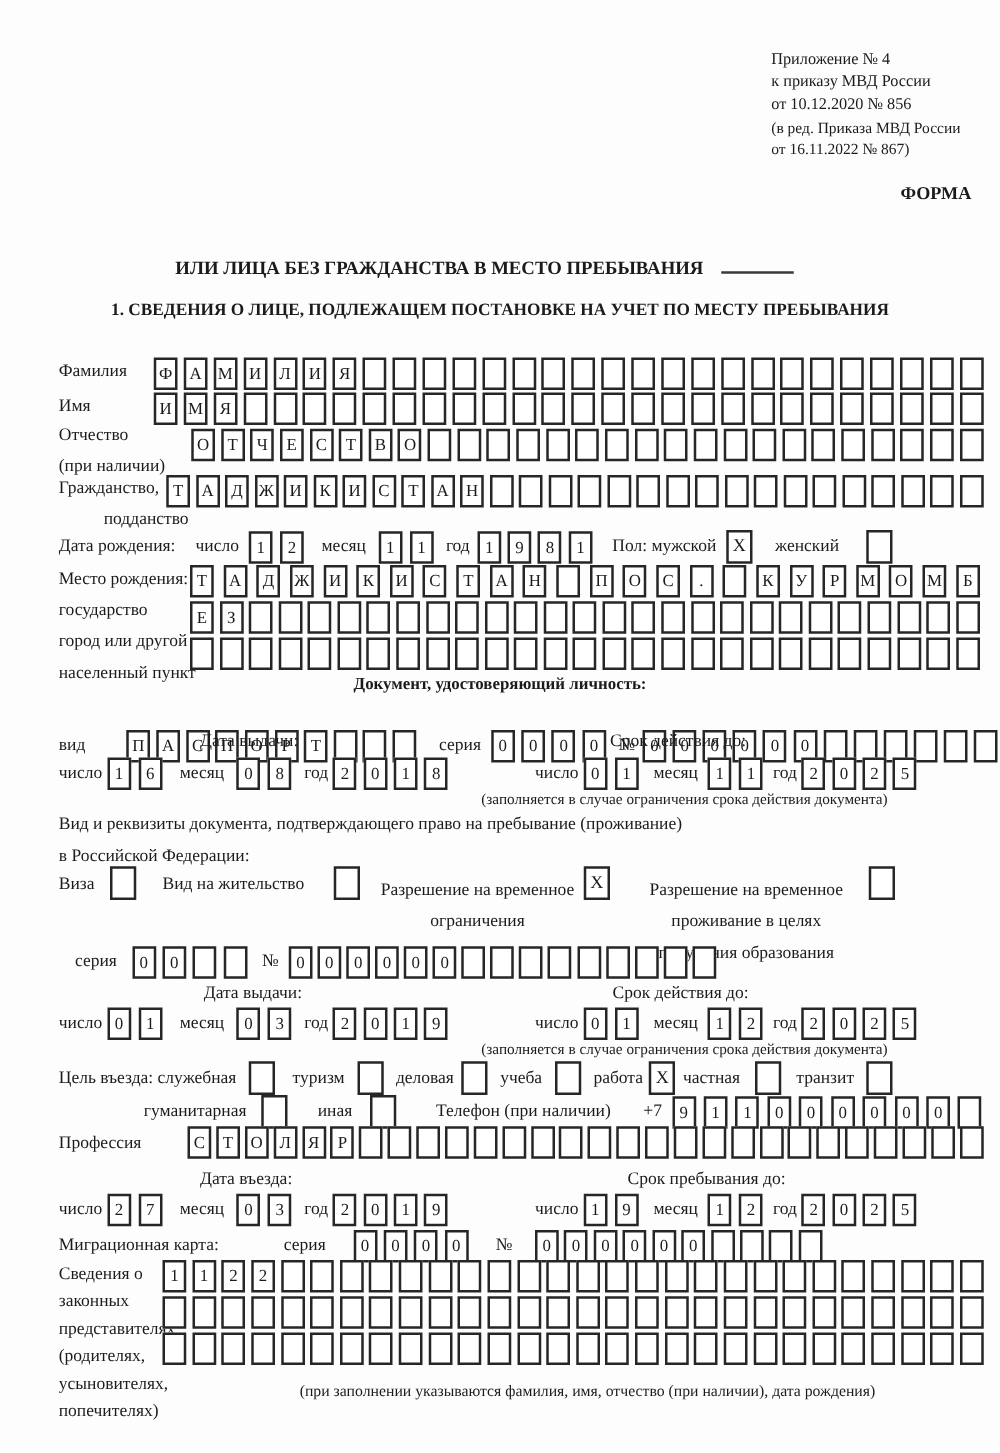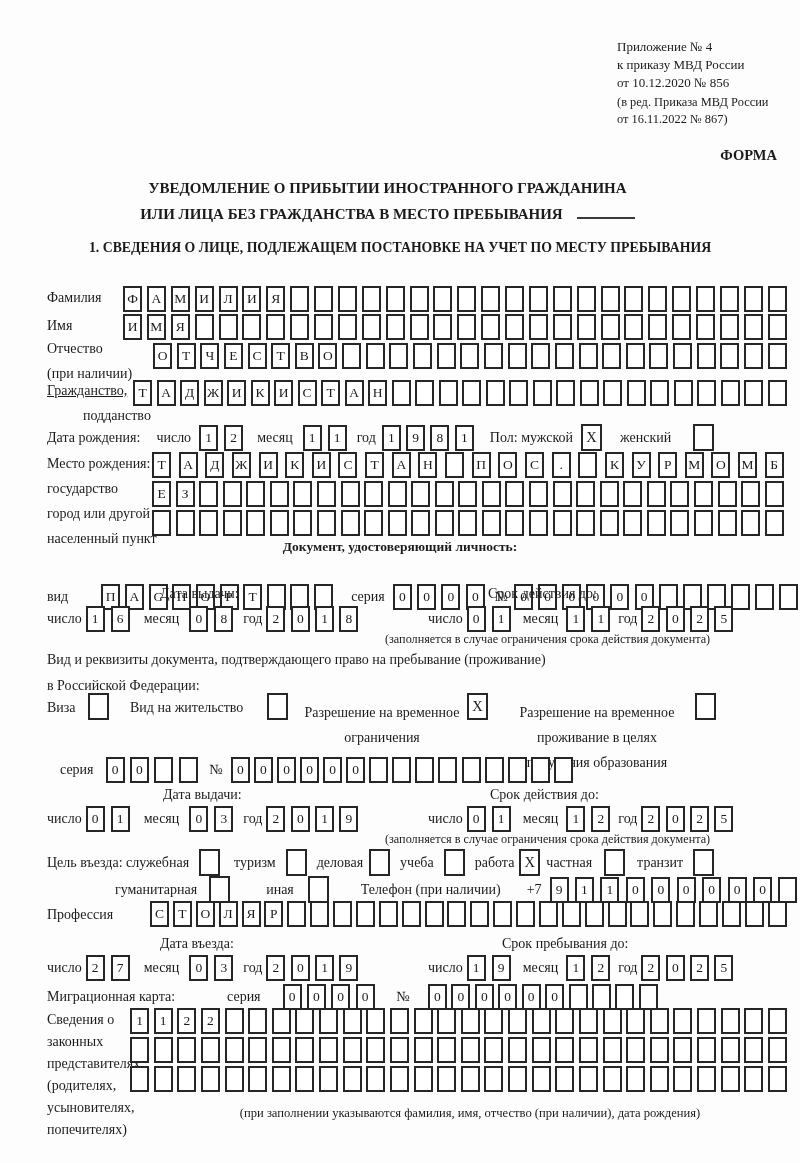--- a/index.html
+++ b/index.html
@@ -29,21 +29,20 @@
     <div>Приложение № 4</div>
     <div>к приказу МВД России</div>
     <div>от 10.12.2020 № 856</div>
   </div>
   <div class="abs hdr2" style="left:617px;top:94px;">
     <div>(в ред. Приказа МВД России</div>
     <div>от 16.11.2022 № 867)</div>
   </div>
   <div class="abs b" style="left:617px;top:147px;width:160px;text-align:right;font-size:14.5px;">ФОРМА</div>
 
-  <div class="abs ctr b" style="left:0;top:180px;width:775px;font-size:15px;">УВЕДОМЛЕНИЕ О ПРИБЫТИИ ИНОСТРАННОГО ГРАЖДАНИНА</div>
   <div class="abs ctr b" style="left:0;top:203px;width:775px;font-size:15px;">
     <span>ИЛИ ЛИЦА БЕЗ ГРАЖДАНСТВА В МЕСТО ПРЕБЫВАНИЯ</span><span class="uline"></span>
   </div>
 
   <div class="abs ctr b" style="left:0;top:240px;width:800px;font-size:13.8px;">1. СВЕДЕНИЯ О ЛИЦЕ, ПОДЛЕЖАЩЕМ ПОСТАНОВКЕ НА УЧЕТ ПО МЕСТУ ПРЕБЫВАНИЯ</div>
 
   <div class="abs lbl" style="left:47px;top:290px;">Фамилия</div>
   <div class="abs cells" style="left:123px;top:286px;width:664px;">
       <span class="cell">Ф</span>
       <span class="cell">А</span>
@@ -132,21 +131,21 @@
       <span class="cell"></span>
       <span class="cell"></span>
       <span class="cell"></span>
       <span class="cell"></span>
       <span class="cell"></span>
       <span class="cell"></span>
       <span class="cell"></span>
       <span class="cell"></span>
     </div>
 
-  <div class="abs lbl" style="left:47px;top:383px;text-decoration:underline;">Гражданство,</div>
+  <div class="abs lbl" style="left:47px;top:383px;">Гражданство,</div>
   <div class="abs lbl" style="left:47px;top:408px;margin-left:36px;">подданство</div>
   <div class="abs cells" style="left:133px;top:380px;width:654px;">
       <span class="cell">Т</span>
       <span class="cell">А</span>
       <span class="cell">Д</span>
       <span class="cell">Ж</span>
       <span class="cell">И</span>
       <span class="cell">К</span>
       <span class="cell">И</span>
       <span class="cell">С</span>
@@ -500,21 +499,21 @@
     <span class="cells cbx" style="margin-left:10px;">
         <span class="cell"></span>
       </span>
   </div>
 
   <div class="abs row" style="left:115px;top:876px;">
     <span class="lbl">гуманитарная</span>
     <span class="cells cbx" style="margin-left:12px;">
         <span class="cell"></span>
       </span>
-    <span class="lbl" style="margin-left:36px;">иная</span>
+    <span class="lbl" style="margin-left:24px;">иная</span>
     <span class="cells cbx" style="margin-left:14px;">
         <span class="cell"></span>
       </span>
     <span class="lbl" style="margin-left:32px;">Телефон (при наличии)</span>
     <span class="lbl" style="margin-left:26px;">+7</span>
     <span class="cells" style="width:248px;margin-left:8px;">
         <span class="cell">9</span>
         <span class="cell">1</span>
         <span class="cell">1</span>
         <span class="cell">0</span>

